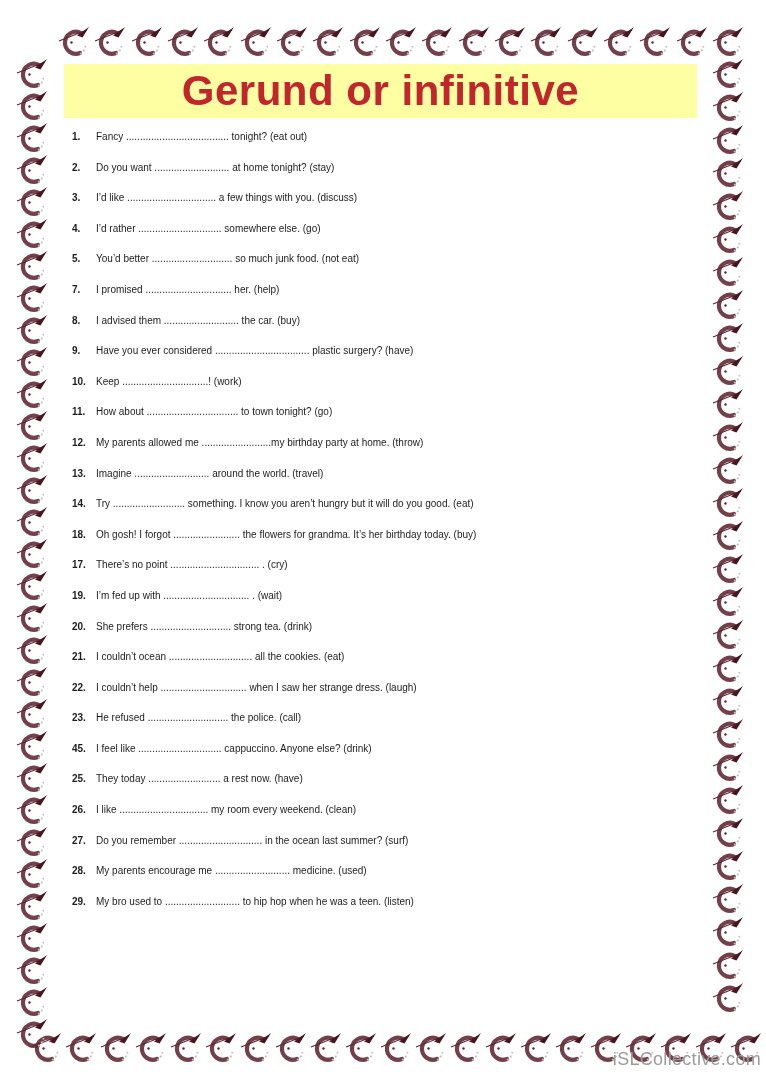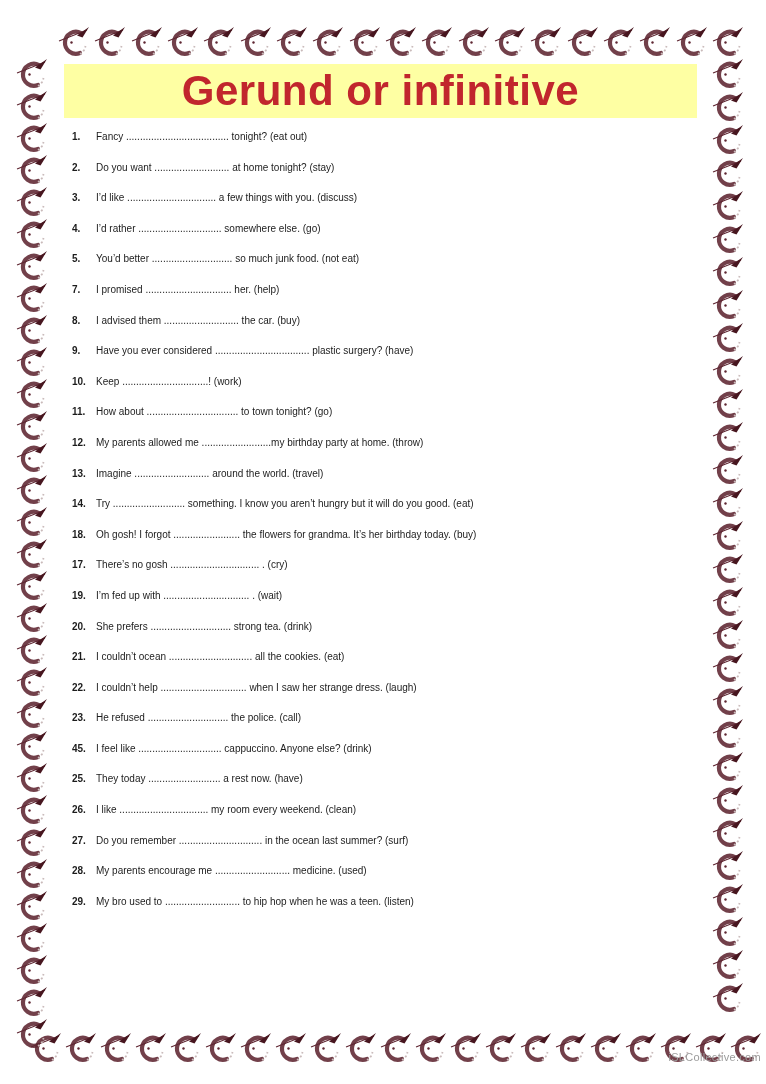--- a/index.html
+++ b/index.html
@@ -23,21 +23,21 @@
   .banner h1{
     margin:0;font-size:42px;font-weight:bold;color:#c1262d;letter-spacing:0.5px;
     font-family:"Liberation Sans",sans-serif;
   }
   
   .list{position:absolute;left:72px;top:122px;width:660px;}
   .row{white-space:nowrap;line-height:30.6px;font-size:10px;height:30.6px;}
   .num{font-weight:bold;display:inline-block;min-width:24px;}
   
   .watermark{
-    position:absolute;right:5px;bottom:21px;font-size:11px;color:#9b9b9b;
+    position:absolute;right:5px;bottom:14px;font-size:18px;color:#9b9b9b;
     letter-spacing:0.3px;
   }
 </style>
 </head>
 <body>
 
 <div class="page">
   <div class="border top" id="b-top">
   <span class="motif">
     <svg width="34" height="32" viewBox="0 0 34 32" xmlns="http://www.w3.org/2000/svg">
@@ -1100,21 +1100,21 @@
   <div class="row">
     <span class="num">14.</span><span class="txt">Try .......................... something. I know you aren’t hungry but it will do you good. (eat)</span>
   </div>
 
   <div class="row">
     <span class="num">18.</span><span class="txt">Oh gosh! I forgot ........................ the flowers for grandma. It’s her birthday today. (buy)</span>
   </div>
 
 
   <div class="row">
-    <span class="num">17.</span><span class="txt">There’s no gosh ................................ . (cry)</span>
+    <span class="num">17.</span><span class="txt">There’s no point ................................ . (cry)</span>
   </div>
 
 
   <div class="row">
     <span class="num">19.</span><span class="txt">I’m fed up with ............................... . (wait)</span>
   </div>
 
   <div class="row">
     <span class="num">20.</span><span class="txt">She prefers ............................. strong tea. (drink)</span>
   </div>

